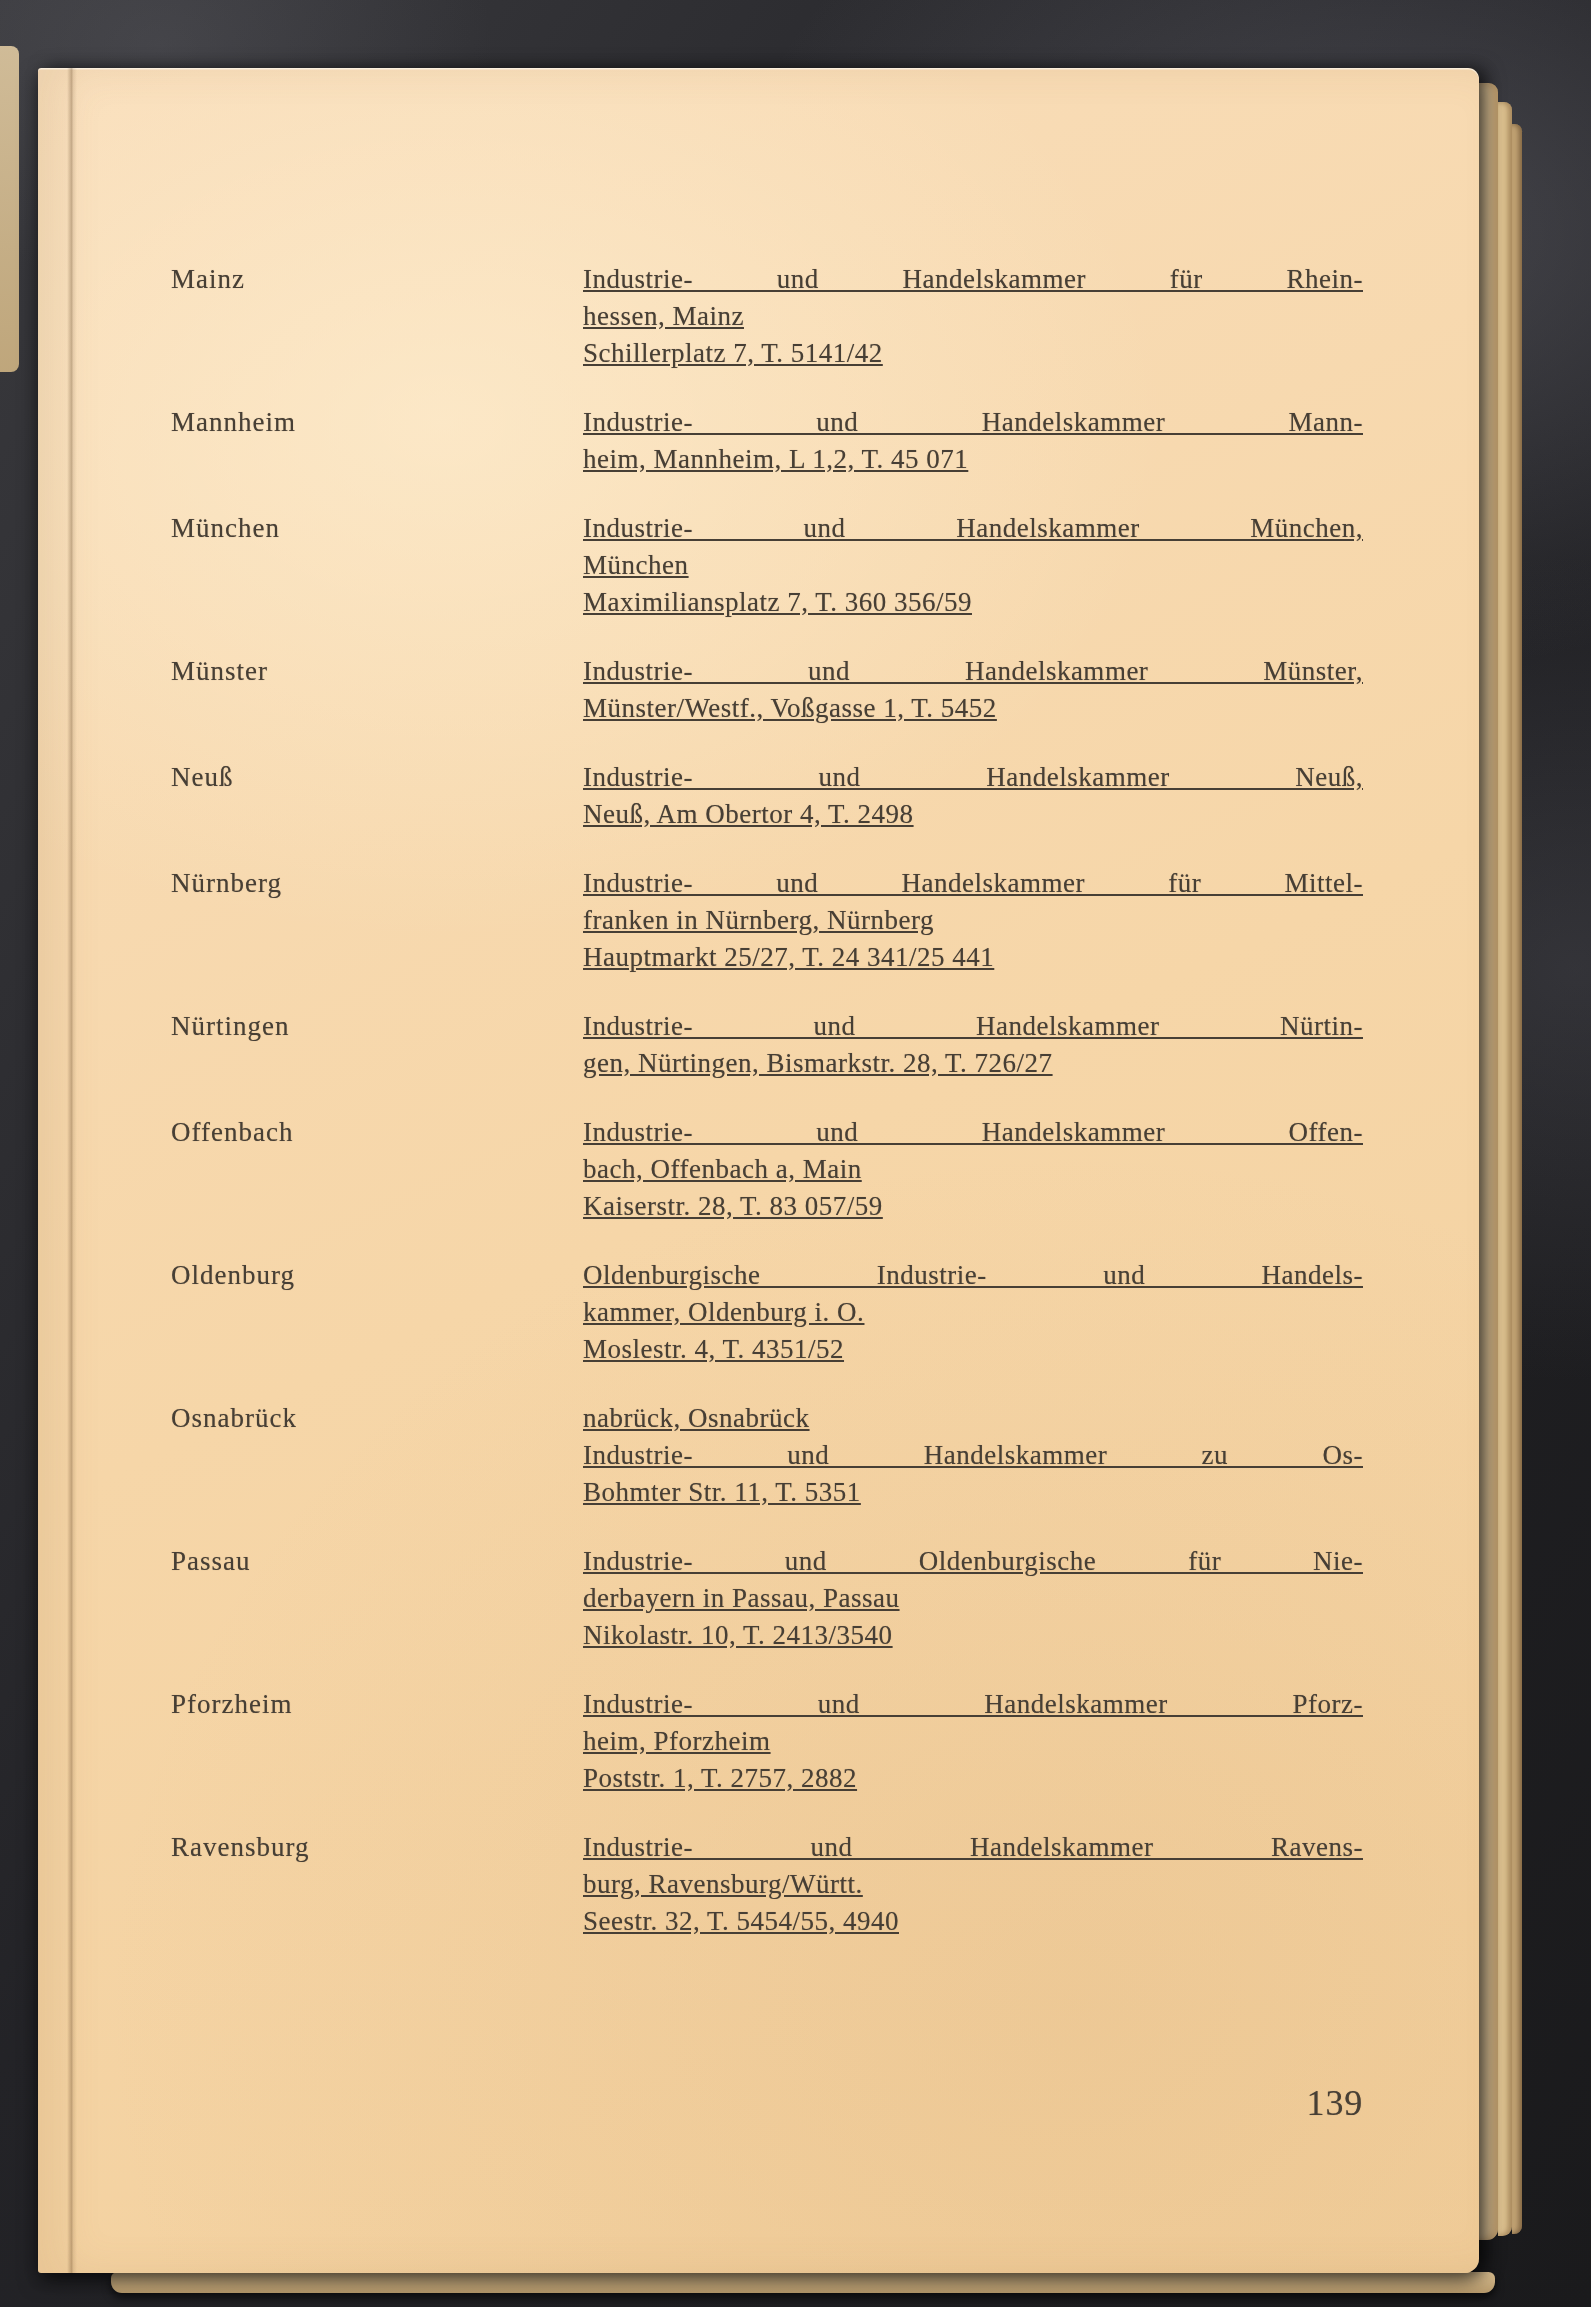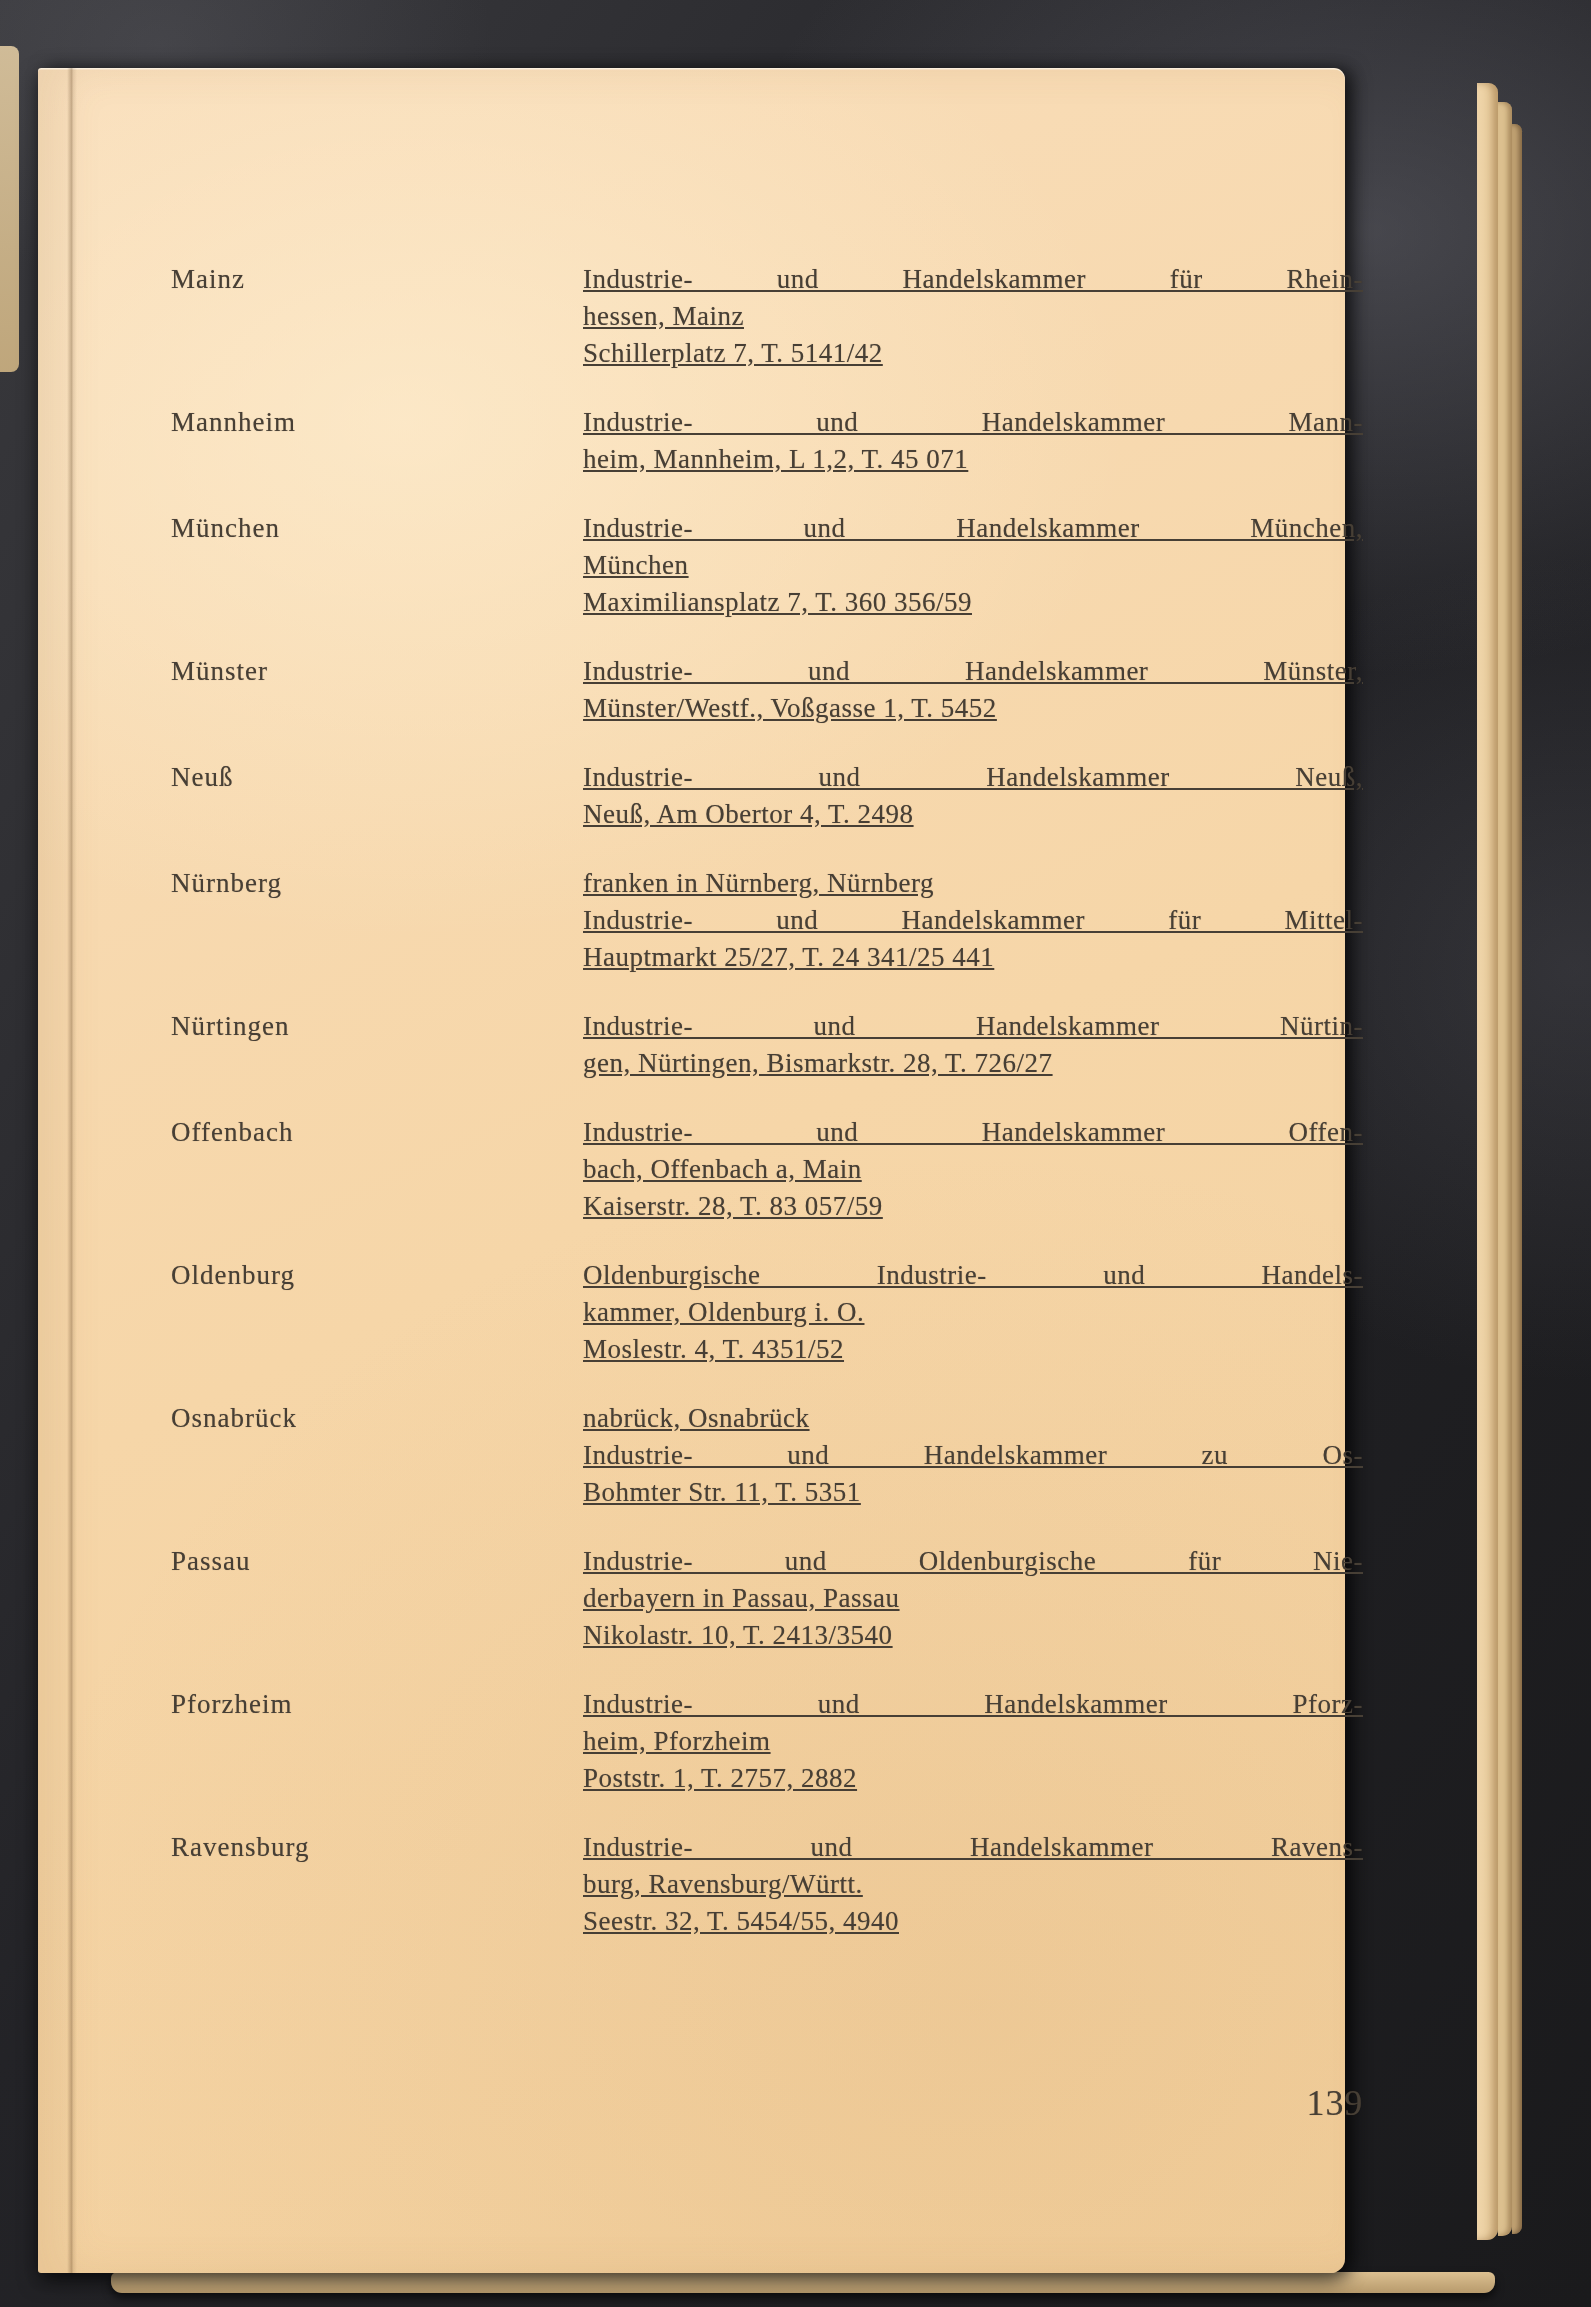--- a/index.html
+++ b/index.html
@@ -63,21 +63,21 @@
     background: linear-gradient(180deg, #dcc091, #b79a6c);
     border-radius: 6.4px 6.4px 11px 11px;
     box-shadow: 0 4.8px 8px rgba(0,0,0,0.6);
   }
 
   
   .page {
     position: absolute;
     left: 38px;
     top: 68px;
-    width: 1307px;
+    width: 1441px;
     height: 2205px;
     border-radius: 3.2px 11px 14.3px 3.2px;
     background:
       radial-gradient(1114px 796px at 28% 16%, rgba(255,242,214,0.55), transparent 65%),
       radial-gradient(1352px 1193px at 72% 88%, rgba(205,155,95,0.16), transparent 72%),
       linear-gradient(155deg, #f9debb 0%, #f6d6a8 50%, #f2cf9c 100%);
     box-shadow:
       8px 0 17.5px rgba(0,0,0,0.55),
       0 8px 19px rgba(0,0,0,0.5),
       inset 0 1.6px 0 rgba(255,252,244,0.65),
@@ -192,22 +192,22 @@
     <div class="city">Neuß</div>
     <div class="desc">
           <div class="line justify">Industrie- und Handelskammer Neuß,</div>
           <div class="line">Neuß, Am Obertor 4, T. 2498</div>
         </div>
   </div>
 
   <div class="entry">
     <div class="city">Nürnberg</div>
     <div class="desc">
+          <div class="line justify">Industrie- und Handelskammer für Mittel-</div>
           <div class="line">franken in Nürnberg, Nürnberg</div>
-          <div class="line justify">Industrie- und Handelskammer für Mittel-</div>
           <div class="line">Hauptmarkt 25/27, T. 24 341/25 441</div>
         </div>
   </div>
 
   <div class="entry">
     <div class="city">Nürtingen</div>
     <div class="desc">
           <div class="line justify">Industrie- und Handelskammer Nürtin-</div>
           <div class="line">gen, Nürtingen, Bismarkstr. 28, T. 726/27</div>
         </div>

